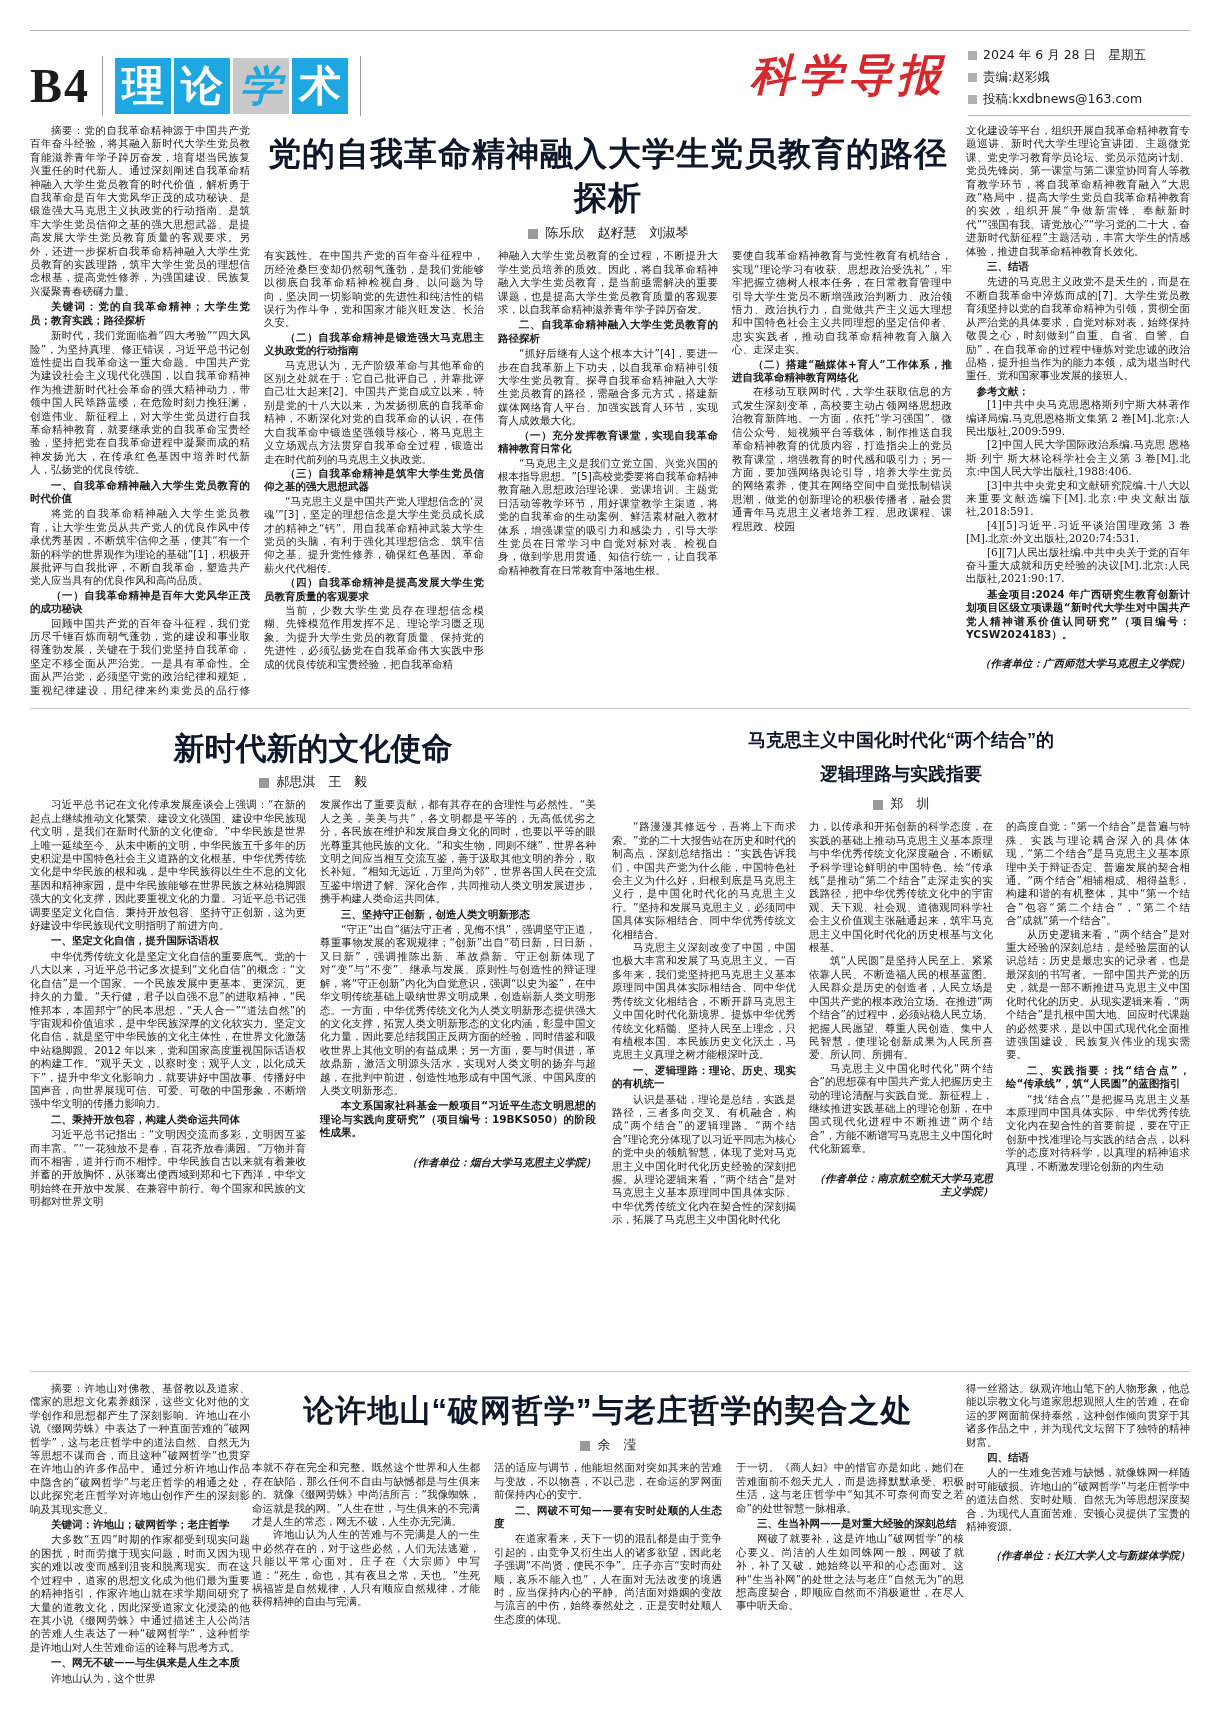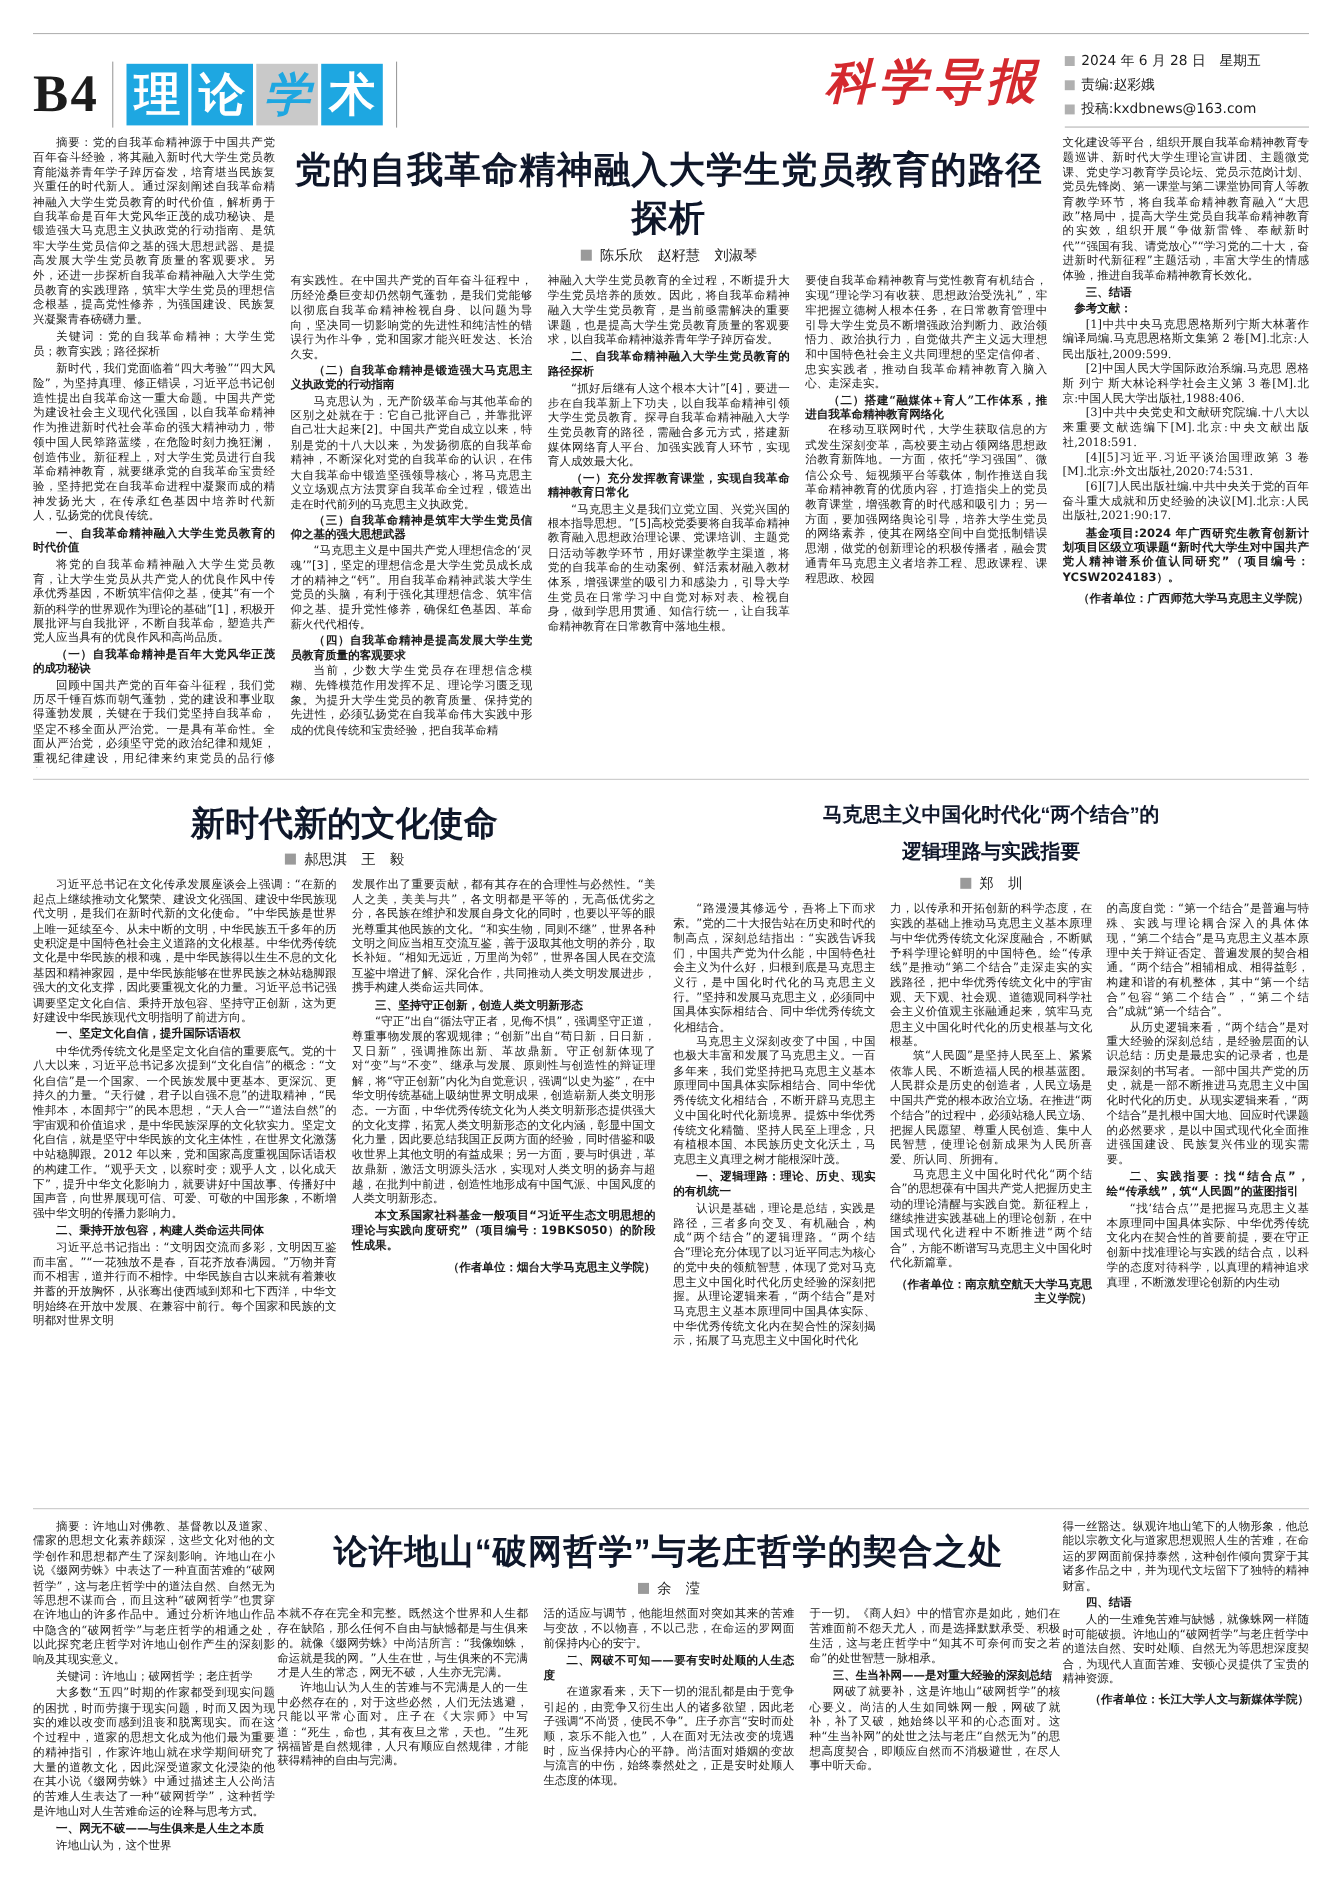--- a/index.html
+++ b/index.html
@@ -34,25 +34,25 @@
   .mid-right .cols{grid-template-columns:repeat(3,1fr);height:538px;column-gap:13px;}
   .band-bottom{height:336px;display:grid;grid-template-columns:220px 1fr 224px;column-gap:2px;overflow:hidden;}
   .bottom-mid .headline{font-size:31px;line-height:42px;margin-top:8px;letter-spacing:1px;}
   .bottom-mid .cols{grid-template-columns:repeat(3,1fr);height:250px;}
   
   .blk{text-align:justify;text-justify:inter-ideograph;margin:0;}
   .blk.p{text-indent:2em;}
   .blk.h1{font-weight:700;text-indent:2em;margin:2px 0;}
   .blk.h2{font-weight:700;text-indent:2em;font-family:"DejaVu Serif",serif;margin:1px 0;}
   .blk.abstract{font-family:"DejaVu Serif",serif;text-indent:2em;}
-  .blk.kw{font-family:"DejaVu Serif",serif;font-weight:400;text-indent:2em;margin:2px 0;}
+  .blk.kw{font-family:"DejaVu Serif",serif;font-weight:700;text-indent:2em;margin:2px 0;}
   .blk.refhead{font-weight:700;text-indent:1em;margin-top:2px;}
   .blk.ref{font-family:"DejaVu Serif",serif;text-indent:2em;}
   .blk.fund{font-weight:700;text-indent:2em;margin-top:2px;}
-  .blk.author{font-weight:700;text-align:right;margin-top:6px;}
+  .blk.author{font-weight:700;text-align:right;margin-top:16px;font-style:italic;}
 </style>
 </head>
 <body>
 
 <div class="page">
 
   <div class="header">
     <div class="h-left">
       <div class="b4">B4</div>
       <div class="vr"></div>
@@ -107,20 +107,21 @@
         <div class="col">
             <div class="blk cont">要使自我革命精神教育与党性教育有机结合，实现“理论学习有收获、思想政治受洗礼”，牢牢把握立德树人根本任务，在日常教育管理中引导大学生党员不断增强政治判断力、政治领悟力、政治执行力，自觉做共产主义远大理想和中国特色社会主义共同理想的坚定信仰者、忠实实践者，推动自我革命精神教育入脑入心、走深走实。</div>
             <div class="blk h2">（二）搭建“融媒体+育人”工作体系，推进自我革命精神教育网络化</div>
             <div class="blk p">在移动互联网时代，大学生获取信息的方式发生深刻变革，高校要主动占领网络思想政治教育新阵地。一方面，依托“学习强国”、微信公众号、短视频平台等载体，制作推送自我革命精神教育的优质内容，打造指尖上的党员教育课堂，增强教育的时代感和吸引力；另一方面，要加强网络舆论引导，培养大学生党员的网络素养，使其在网络空间中自觉抵制错误思潮，做党的创新理论的积极传播者，融会贯通青年马克思主义者培养工程、思政课程、课程思政、校园</div>
           </div>
       </div>
     </div>
     <div class="side-col">
         <div class="blk cont">文化建设等平台，组织开展自我革命精神教育专题巡讲、新时代大学生理论宣讲团、主题微党课、党史学习教育学员论坛、党员示范岗计划、党员先锋岗、第一课堂与第二课堂协同育人等教育教学环节，将自我革命精神教育融入“大思政”格局中，提高大学生党员自我革命精神教育的实效，组织开展“争做新雷锋、奉献新时代”“强国有我、请党放心”“学习党的二十大，奋进新时代新征程”主题活动，丰富大学生的情感体验，推进自我革命精神教育长效化。</div>
         <div class="blk h1">三、结语</div>
+        <div class="blk p">先进的马克思主义政党不是天生的，而是在不断自我革命中淬炼而成的[7]。大学生党员教育须坚持以党的自我革命精神为引领，贯彻全面从严治党的具体要求，自觉对标对表，始终保持敬畏之心，时刻做到“自重、自省、自警、自励”，在自我革命的过程中锤炼对党忠诚的政治品格，提升担当作为的能力本领，成为堪当时代重任、党和国家事业发展的接班人。</div>
         <div class="blk refhead">参考文献：</div>
         <div class="blk ref">[1]中共中央马克思恩格斯列宁斯大林著作编译局编.马克思恩格斯文集第 2 卷[M].北京:人民出版社,2009:599.</div>
         <div class="blk ref">[2]中国人民大学国际政治系编.马克思 恩格斯 列宁 斯大林论科学社会主义第 3 卷[M].北京:中国人民大学出版社,1988:406.</div>
         <div class="blk ref">[3]中共中央党史和文献研究院编.十八大以来重要文献选编下[M].北京:中央文献出版社,2018:591.</div>
         <div class="blk ref">[4][5]习近平.习近平谈治国理政第 3 卷[M].北京:外文出版社,2020:74:531.</div>
         <div class="blk ref">[6][7]人民出版社编.中共中央关于党的百年奋斗重大成就和历史经验的决议[M].北京:人民出版社,2021:90:17.</div>
         <div class="blk fund">基金项目:2024 年广西研究生教育创新计划项目区级立项课题“新时代大学生对中国共产党人精神谱系价值认同研究”（项目编号：YCSW2024183）。</div>
         <div class="blk author">（作者单位：广西师范大学马克思主义学院）</div>
       </div>
   </div>

